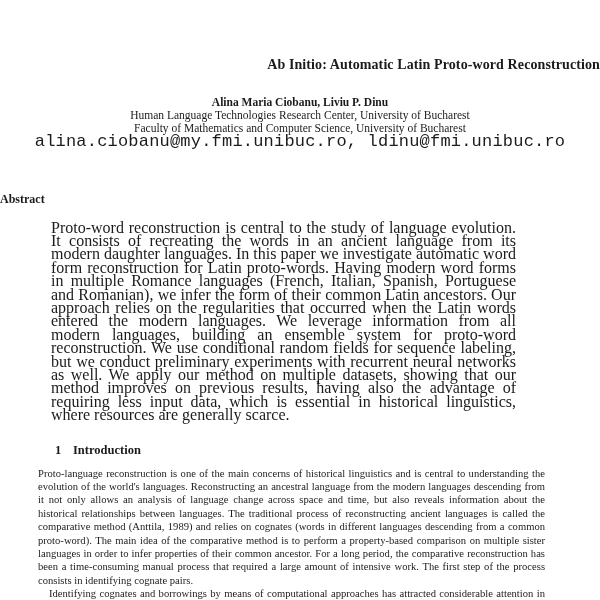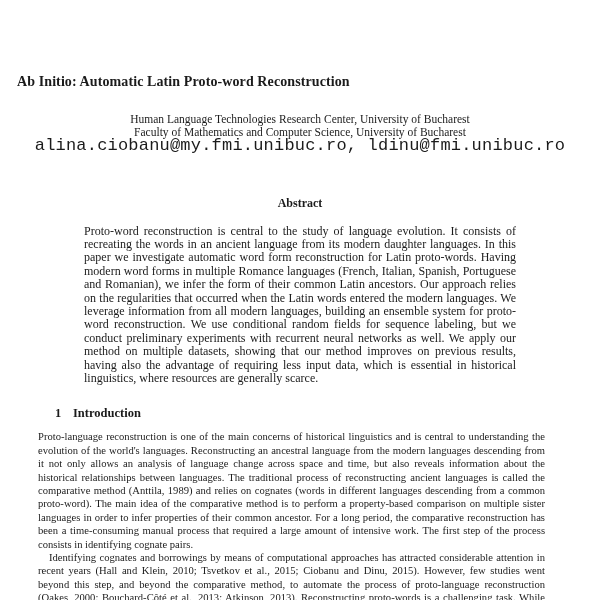--- a/index.html
+++ b/index.html
@@ -14,23 +14,23 @@
     font-family: "Liberation Serif", serif;
     color: #1b1b1b;
   }
   .sheet {
     position: relative;
     width: 600px;
     height: 600px;
     background: #ffffff;
   }
   .paper-title {
-    margin: 17px;
+    margin: 0;
     padding-top: 57px;
-    text-align: left;
+    text-align: right;
     font-size: 14px;
     font-weight: bold;
     letter-spacing: 0.1px;
   }
   .author-block {
     margin-top: 23px;
     text-align: center;
   }
   .authors-line {
     font-size: 11.5px;
@@ -42,27 +42,26 @@
     line-height: 13px;
   }
   .email-line {
     font-family: "Liberation Mono", monospace;
     font-size: 17px;
     line-height: 13.5px;
     letter-spacing: 0.2px;
   }
   .abstract-heading {
     margin-top: 43px;
-    text-align: center;
     font-size: 12px;
     font-weight: bold;
   }
   .abstract-body {
-    margin: 14px 84px 0 84px;
-    font-size: 12px;
+    margin: 14px 84px 0 51px;
+    font-size: 16px;
     line-height: 13.4px;
     text-align: justify;
   }
   .section-heading {
     margin: 21px 55px 0 55px;
     font-size: 12.5px;
     font-weight: bold;
   }
   .section-number {
     display: inline-block;
@@ -80,20 +79,21 @@
   }
 </style>
 </head>
 <body>
 
 <div class="sheet">
 
   <h1 class="paper-title">Ab Initio: Automatic Latin Proto-word Reconstruction</h1>
 
   <div class="author-block">
+    <div class="authors-line">Alina Maria Ciobanu, Liviu P. Dinu</div>
     <div class="affiliation-line">Human Language Technologies Research Center, University of Bucharest</div>
     <div class="affiliation-line">Faculty of Mathematics and Computer Science, University of Bucharest</div>
     <div class="email-line">alina.ciobanu@my.fmi.unibuc.ro, ldinu@fmi.unibuc.ro</div>
   </div>
 
   <div class="abstract-heading">Abstract</div>
 
   <p class="abstract-body">Proto-word reconstruction is central to the study of language evolution. It consists of recreating the words in an ancient language from its modern daughter languages. In this paper we investigate automatic word form reconstruction for Latin proto-words. Having modern word forms in multiple Romance languages (French, Italian, Spanish, Portuguese and Romanian), we infer the form of their common Latin ancestors. Our approach relies on the regularities that occurred when the Latin words entered the modern languages. We leverage information from all modern languages, building an ensemble system for proto-word reconstruction. We use conditional random fields for sequence labeling, but we conduct preliminary experiments with recurrent neural networks as well. We apply our method on multiple datasets, showing that our method improves on previous results, having also the advantage of requiring less input data, which is essential in historical linguistics, where resources are generally scarce.</p>
 
   <div class="section-heading">

